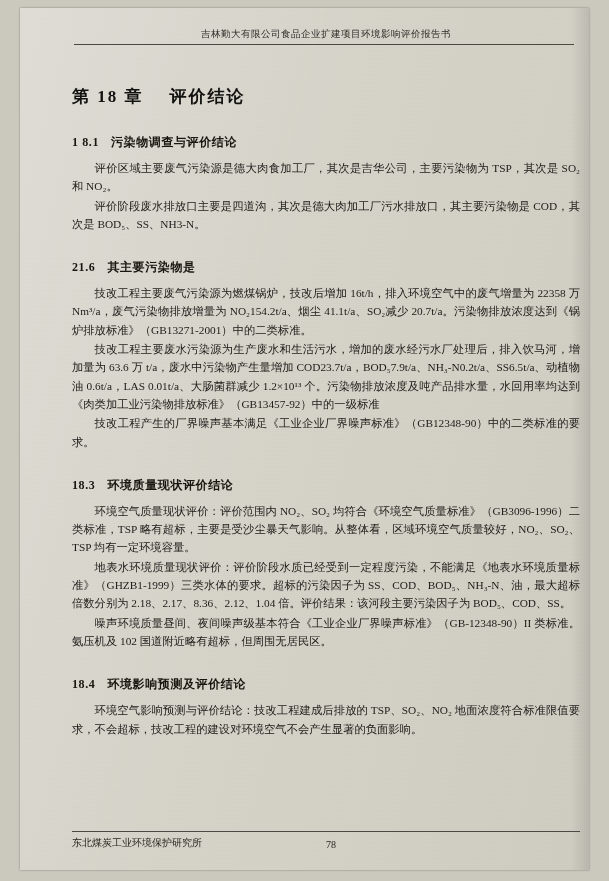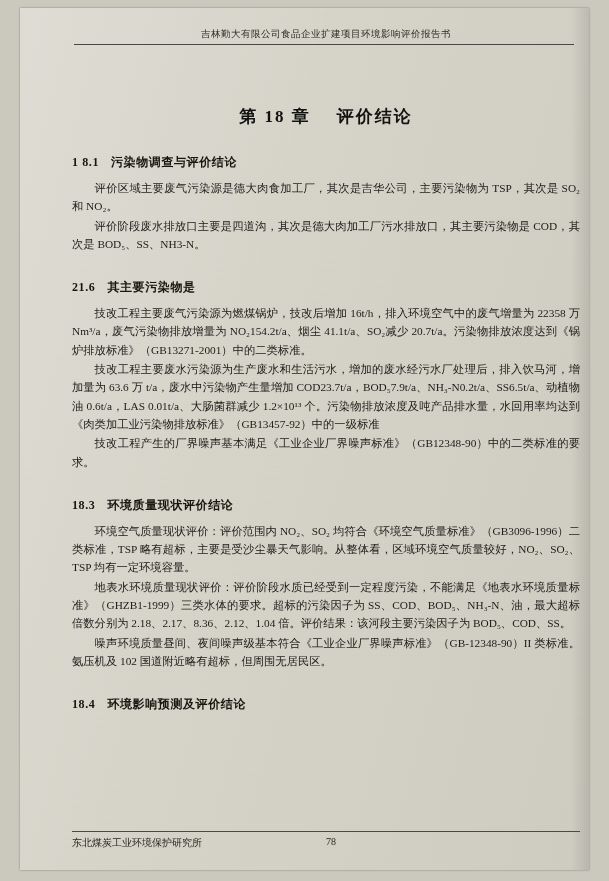--- a/index.html
+++ b/index.html
@@ -48,25 +48,24 @@
     letter-spacing: 0.5px;
     color: #2a2a26;
     margin-top: 2px;
   }
   .hdr-rule {
     border-bottom: 1px solid #4a4a44;
     margin: 3px 6px 0 2px;
     height: 0;
   }
   .chapter {
-    text-align: center;
     font-size: 17px;
     font-weight: bold;
     letter-spacing: 2px;
-    margin-top: 60px;
+    margin-top: 40px;
     color: #121210;
   }
   .chapter .gap { display: inline-block; width: 26px; }
   h2.sec {
     font-size: 12px;
     font-weight: bold;
     margin: 26px 0 8px 0;
     letter-spacing: 0.6px;
     color: #17170f;
   }
@@ -86,21 +85,21 @@
     width: 508px;
     font-size: 10px;
     color: #26261f;
   }
   .footer-rule {
     border-top: 1px solid #4a4a44;
     margin-bottom: 4px;
   }
   .footer-row {
     display: flex;
-    align-items: flex-start;
+    align-items: flex-end;
   }
   .footer-left { flex: 0 0 auto; }
   .footer-center {
     flex: 1 1 auto;
     text-align: center;
     padding-right: 120px;
     font-size: 10px;
   }
   
   .edge {
@@ -143,20 +142,21 @@
       <h2 class="sec">
         <span class="num">18.3</span><span>环境质量现状评价结论</span>
       </h2>
       <p class="para">环境空气质量现状评价：评价范围内 NO₂、SO₂ 均符合《环境空气质量标准》（GB3096-1996）二类标准，TSP 略有超标，主要是受沙尘暴天气影响。从整体看，区域环境空气质量较好，NO₂、SO₂、TSP 均有一定环境容量。</p>
       <p class="para">地表水环境质量现状评价：评价阶段水质已经受到一定程度污染，不能满足《地表水环境质量标准》（GHZB1-1999）三类水体的要求。超标的污染因子为 SS、COD、BOD₅、NH₃-N、油，最大超标倍数分别为 2.18、2.17、8.36、2.12、1.04 倍。评价结果：该河段主要污染因子为 BOD₅、COD、SS。</p>
       <p class="para">噪声环境质量昼间、夜间噪声级基本符合《工业企业厂界噪声标准》（GB-12348-90）II 类标准。氨压机及 102 国道附近略有超标，但周围无居民区。</p>
 
       <h2 class="sec">
         <span class="num">18.4</span><span>环境影响预测及评价结论</span>
       </h2>
+      <p class="para">环境空气影响预测与评价结论：技改工程建成后排放的 TSP、SO₂、NO₂ 地面浓度符合标准限值要求，不会超标，技改工程的建设对环境空气不会产生显著的负面影响。</p>
 
     </div>
 
     <div class="footer">
       <div class="footer-rule"></div>
       <div class="footer-row">
         <div class="footer-left">东北煤炭工业环境保护研究所</div>
         <div class="footer-center">78</div>
       </div>
     </div>

